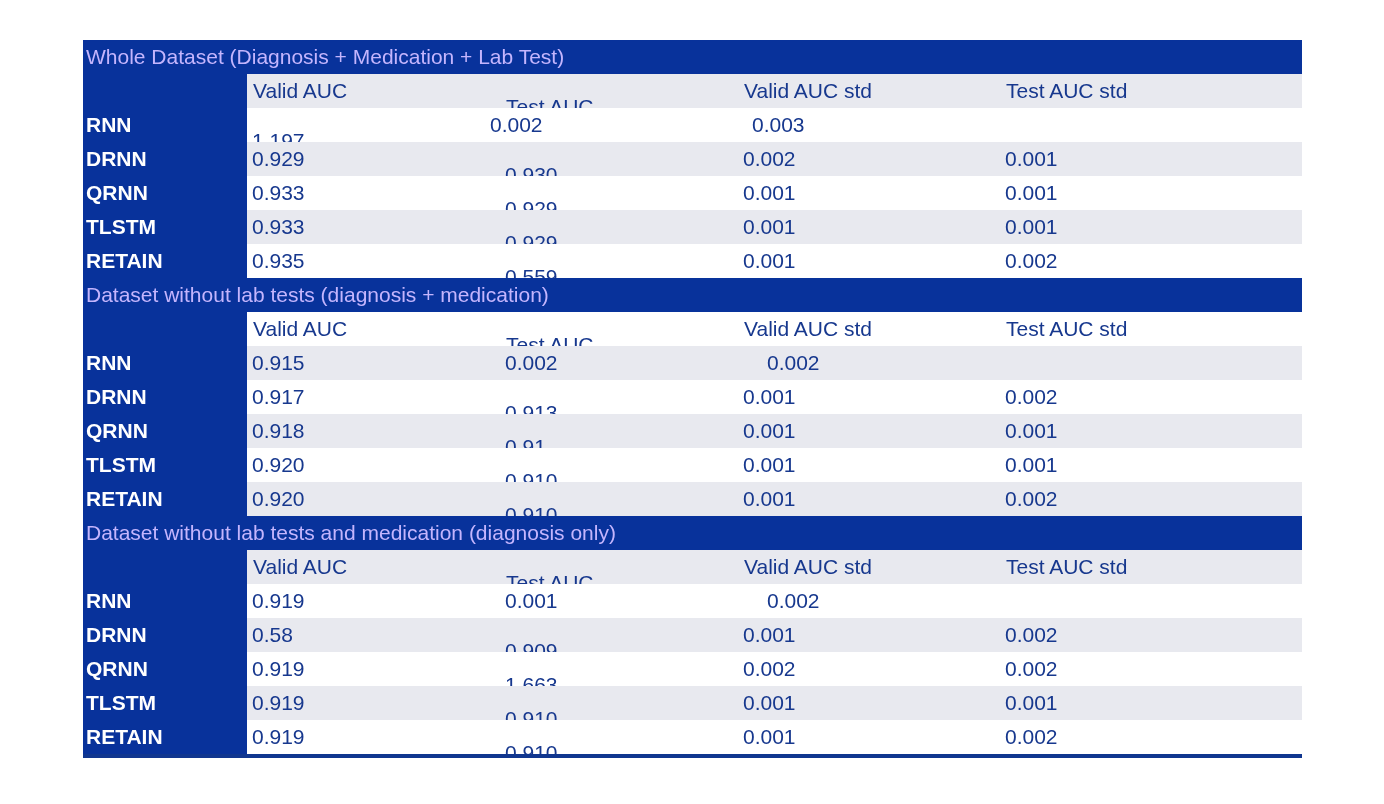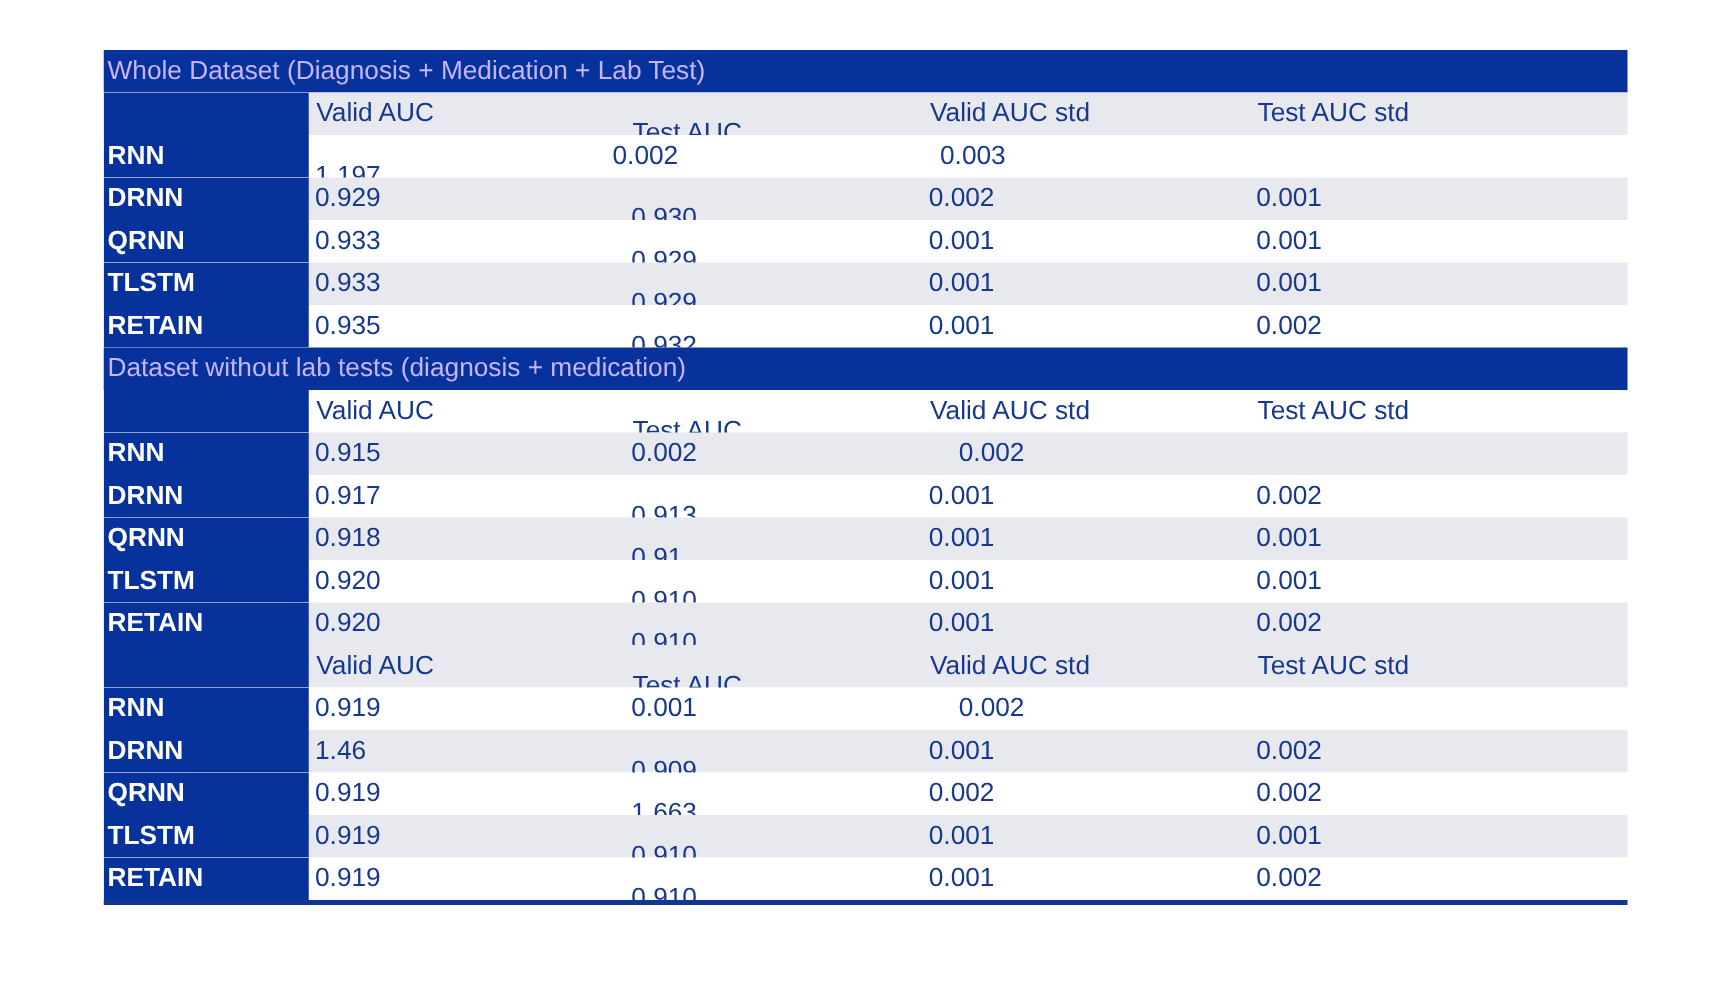--- a/index.html
+++ b/index.html
@@ -108,21 +108,21 @@
     <div class="row striped-gray">
       <div class="cell c0 label-cell">TLSTM</div>
       <div class="cell c1 data-cell">0.933</div>
       <div class="cell c2 data-cell">0.929</div>
       <div class="cell c3 data-cell">0.001</div>
       <div class="cell c4 data-cell">0.001</div>
     </div>
     <div class="row striped-white">
       <div class="cell c0 label-cell">RETAIN</div>
       <div class="cell c1 data-cell">0.935</div>
-      <div class="cell c2 data-cell">0.932</div>
+      <div class="cell c2 data-cell">0.559</div>
       <div class="cell c3 data-cell">0.001</div>
       <div class="cell c4 data-cell">0.002</div>
     </div>
     <div class="row title-row">
       <div class="cell-inline">Dataset without lab tests (diagnosis + medication)</div>
     </div>
     <div class="row striped-white">
       <div class="cell c0 label-cell"></div>
       <div class="cell c1 header-cell">Valid AUC</div>
       <div class="cell c2 header-cell">Test AUC</div>
@@ -156,36 +156,39 @@
       <div class="cell c3 data-cell">0.001</div>
       <div class="cell c4 data-cell">0.001</div>
     </div>
     <div class="row striped-gray">
       <div class="cell c0 label-cell">RETAIN</div>
       <div class="cell c1 data-cell">0.920</div>
       <div class="cell c2 data-cell">0.910</div>
       <div class="cell c3 data-cell">0.001</div>
       <div class="cell c4 data-cell">0.002</div>
     </div>
+    <div class="row title-row">
+      <div class="cell-inline">Dataset without lab tests and medication (diagnosis only)</div>
+    </div>
     <div class="row striped-gray">
       <div class="cell c0 label-cell"></div>
       <div class="cell c1 header-cell">Valid AUC</div>
       <div class="cell c2 header-cell">Test AUC</div>
       <div class="cell c3 header-cell">Valid AUC std</div>
       <div class="cell c4 header-cell">Test AUC std</div>
     </div>
     <div class="row striped-white">
       <div class="cell c0 label-cell">RNN</div>
       <div class="cell c1 data-cell">0.919</div>
       <div class="cell c3 data-cell">0.001</div>
       <div class="cell c4 data-cell">0.002</div>
     </div>
     <div class="row striped-gray">
       <div class="cell c0 label-cell">DRNN</div>
-      <div class="cell c1 data-cell">1.46</div>
+      <div class="cell c1 data-cell">0.58</div>
       <div class="cell c2 data-cell">0.909</div>
       <div class="cell c3 data-cell">0.001</div>
       <div class="cell c4 data-cell">0.002</div>
     </div>
     <div class="row striped-white">
       <div class="cell c0 label-cell">QRNN</div>
       <div class="cell c1 data-cell">0.919</div>
       <div class="cell c2 data-cell">1.663</div>
       <div class="cell c3 data-cell">0.002</div>
       <div class="cell c4 data-cell">0.002</div>

